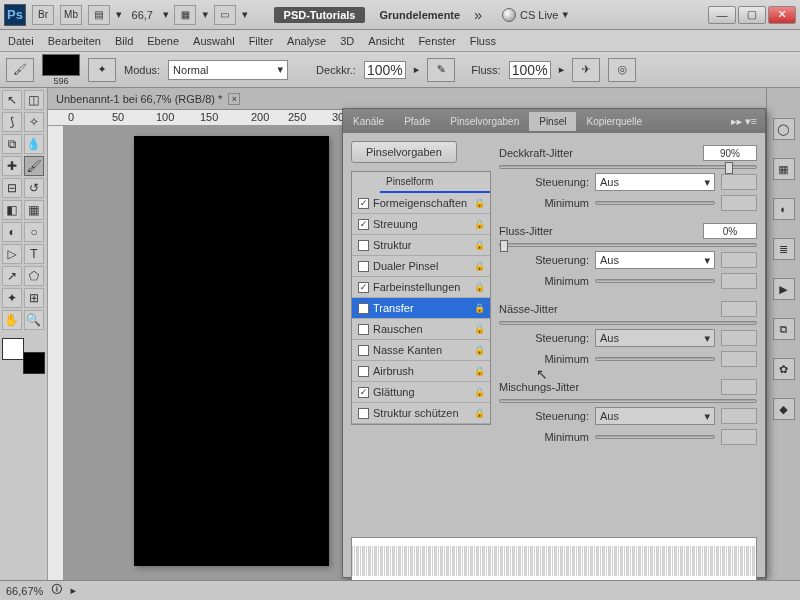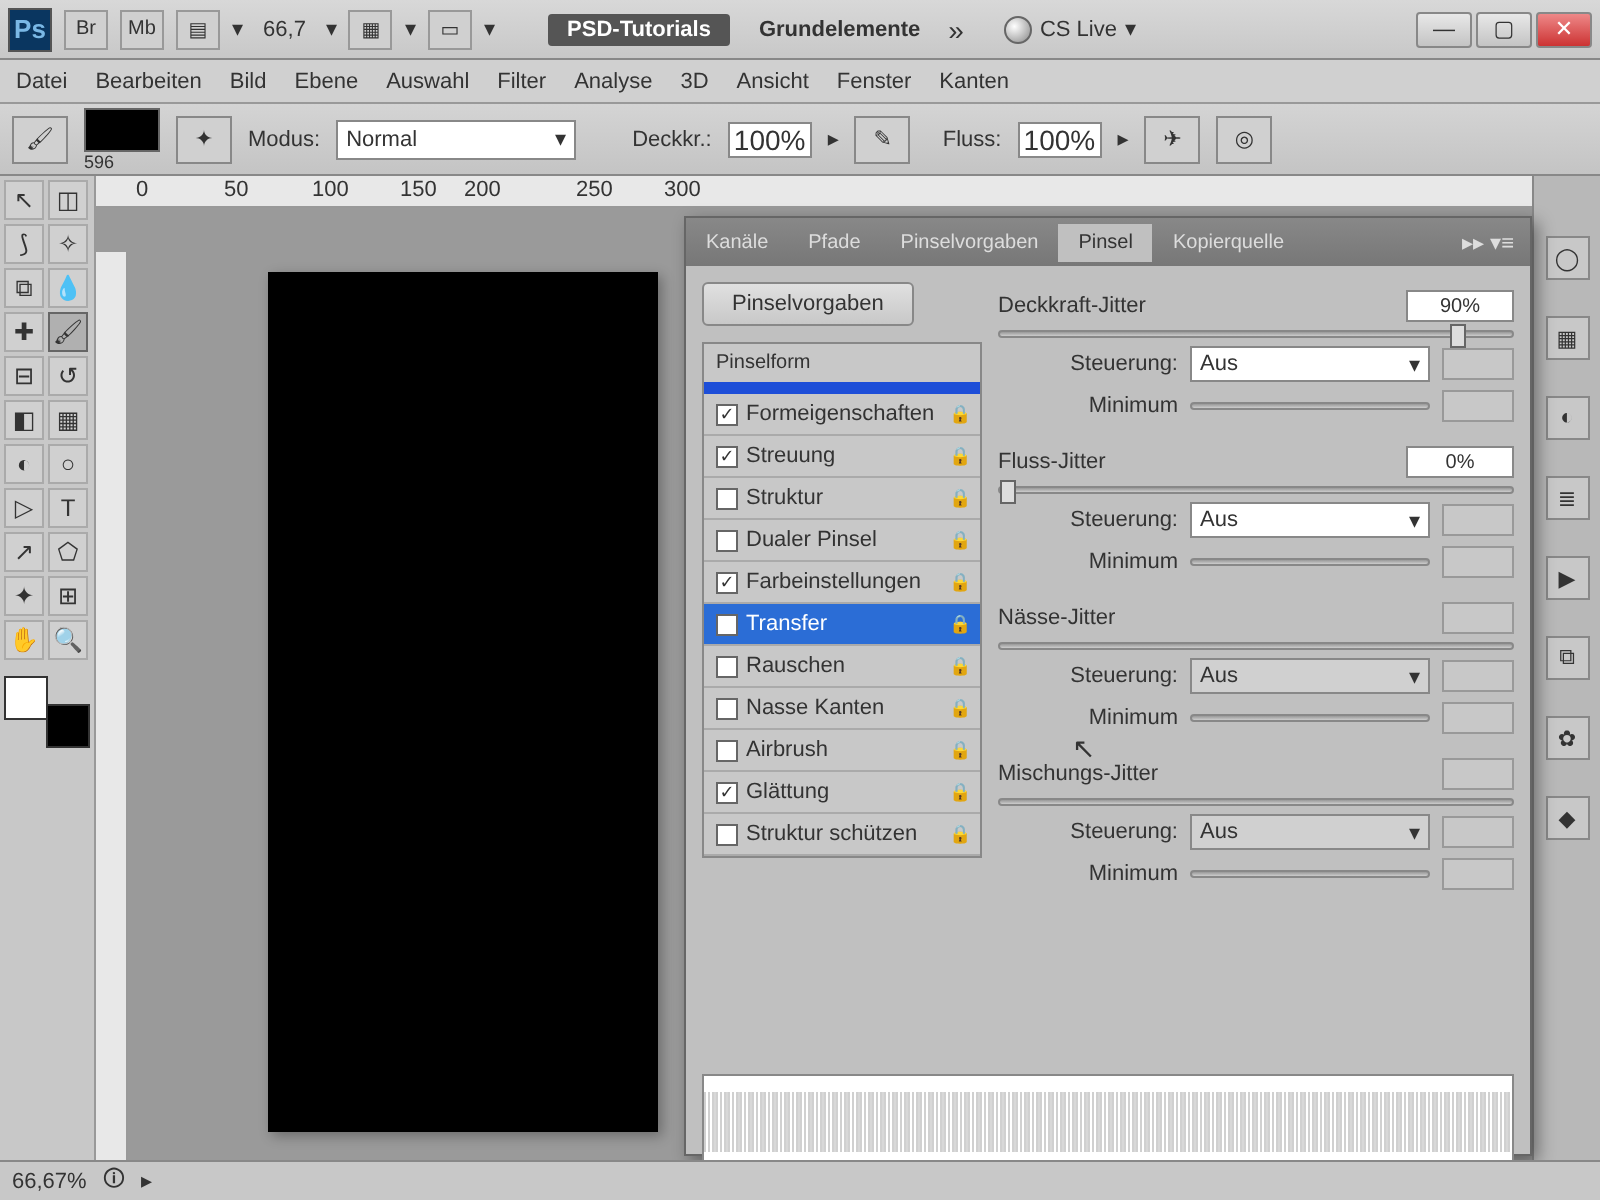--- a/index.html
+++ b/index.html
@@ -38,21 +38,21 @@
 .ruler-v { position:absolute; left:0; top:38px; width:16px; bottom:0; background:#e8e8e8; border-right:1px solid #999; }
 .panel-stack { position:absolute; right:34px; top:108px; width:424px; height:470px; background:#c0c0c0; border:1px solid #666; box-shadow:3px 3px 8px rgba(0,0,0,.4); }
 .p-tabs { height:24px; background:linear-gradient(#888,#777); display:flex; align-items:center; }
 .p-tab { padding:4px 10px; color:#ddd; font-size:10px; cursor:default; }
 .p-tab.active { background:#c0c0c0; color:#333; }
 .p-tab-arrow { margin-left:auto; padding:0 8px; color:#ddd; }
 .p-body { padding:8px; display:flex; gap:8px; height:400px; }
 .p-left { width:140px; }
 .pv-btn { display:inline-block; padding:4px 14px; border:1px solid #888; background:linear-gradient(#e0e0e0,#c8c8c8); border-radius:3px; margin-bottom:8px; }
 .opt-list { border:1px solid #888; background:#c8c8c8; }
-.opt-head { padding:4px 6px; border-bottom:6px solid #1d4ed8; font-size:10px; }
+.opt-head { padding:4px 6px; border-bottom:2px solid #1d4ed8; font-size:10px;margin-left:28px; }
 .opt-row { padding:4px 6px; border-bottom:1px solid #aaa; display:flex; align-items:center; gap:4px; position:relative; }
 .opt-row.sel { background:#2b6dd6; color:#fff; }
 .opt-row.sel span { color:#fff; }
 .lock { position:absolute; right:4px; font-size:9px; color:#666; }
 .opt-row.sel .lock { color:#fff; }
 .chk { width:11px; height:11px; border:1px solid #666; background:#fff; display:inline-flex; align-items:center; justify-content:center; font-size:9px; color:#333; }
 .p-right { flex:1; font-size:10px; }
 .ctrl-row { display:flex; align-items:center; margin:4px 0; gap:6px; }
 .ctrl-label { width:90px; text-align:left; }
 .ctrl-label.r { text-align:right; }
@@ -109,26 +109,26 @@
   <span>Datei</span>
   <span>Bearbeiten</span>
   <span>Bild</span>
   <span>Ebene</span>
   <span>Auswahl</span>
   <span>Filter</span>
   <span>Analyse</span>
   <span>3D</span>
   <span>Ansicht</span>
   <span>Fenster</span>
-  <span>Kanten</span>
+  <span>Fluss</span>
 </div>
 
 <div class="optbar">
   <div class="brush-ico">🖌</div>
-  <div style="display:flex;flex-direction:column;align-items:flex-start;">
+  <div style="display:flex;flex-direction:column;align-items:center;">
     <div class="swatch"></div>
     <span style="font-size:9px">596</span>
   </div>
   <div class="brush-ico">✦</div>
   <span>Modus:</span>
   <div class="dropdown" style="width:120px;justify-content:space-between;">
     <span>Normal</span>
       <span>▾</span>
   </div>
   <span style="margin-left:20px">Deckkr.:</span>
@@ -167,26 +167,30 @@
     <div class="tool">⊞</div>
     <div class="tool">✋</div>
     <div class="tool">🔍</div>
     <div class="colorpick">
       <div class="fgc"></div>
       <div class="bgc"></div>
     </div>
   </div>
 
   <div class="doc-area">
+    <div class="doc-tab">
+      <span>Unbenannt-1 bei 66,7% (RGB/8) *</span>
+      <span class="x">×</span>
+    </div>
     <div class="ruler-h">
       <span style="left:20px">0</span>
       <span style="left:64px">50</span>
       <span style="left:108px">100</span>
       <span style="left:152px">150</span>
-      <span style="left:184px">200</span>
+      <span style="left:203px">200</span>
       <span style="left:240px">250</span>
       <span style="left:284px">300</span>
     </div>
     <div class="ruler-v"></div>
     <div class="canvas-wrap">
       <div class="canvas"></div>
     </div>
   </div>
 
   <div class="right-dock">

